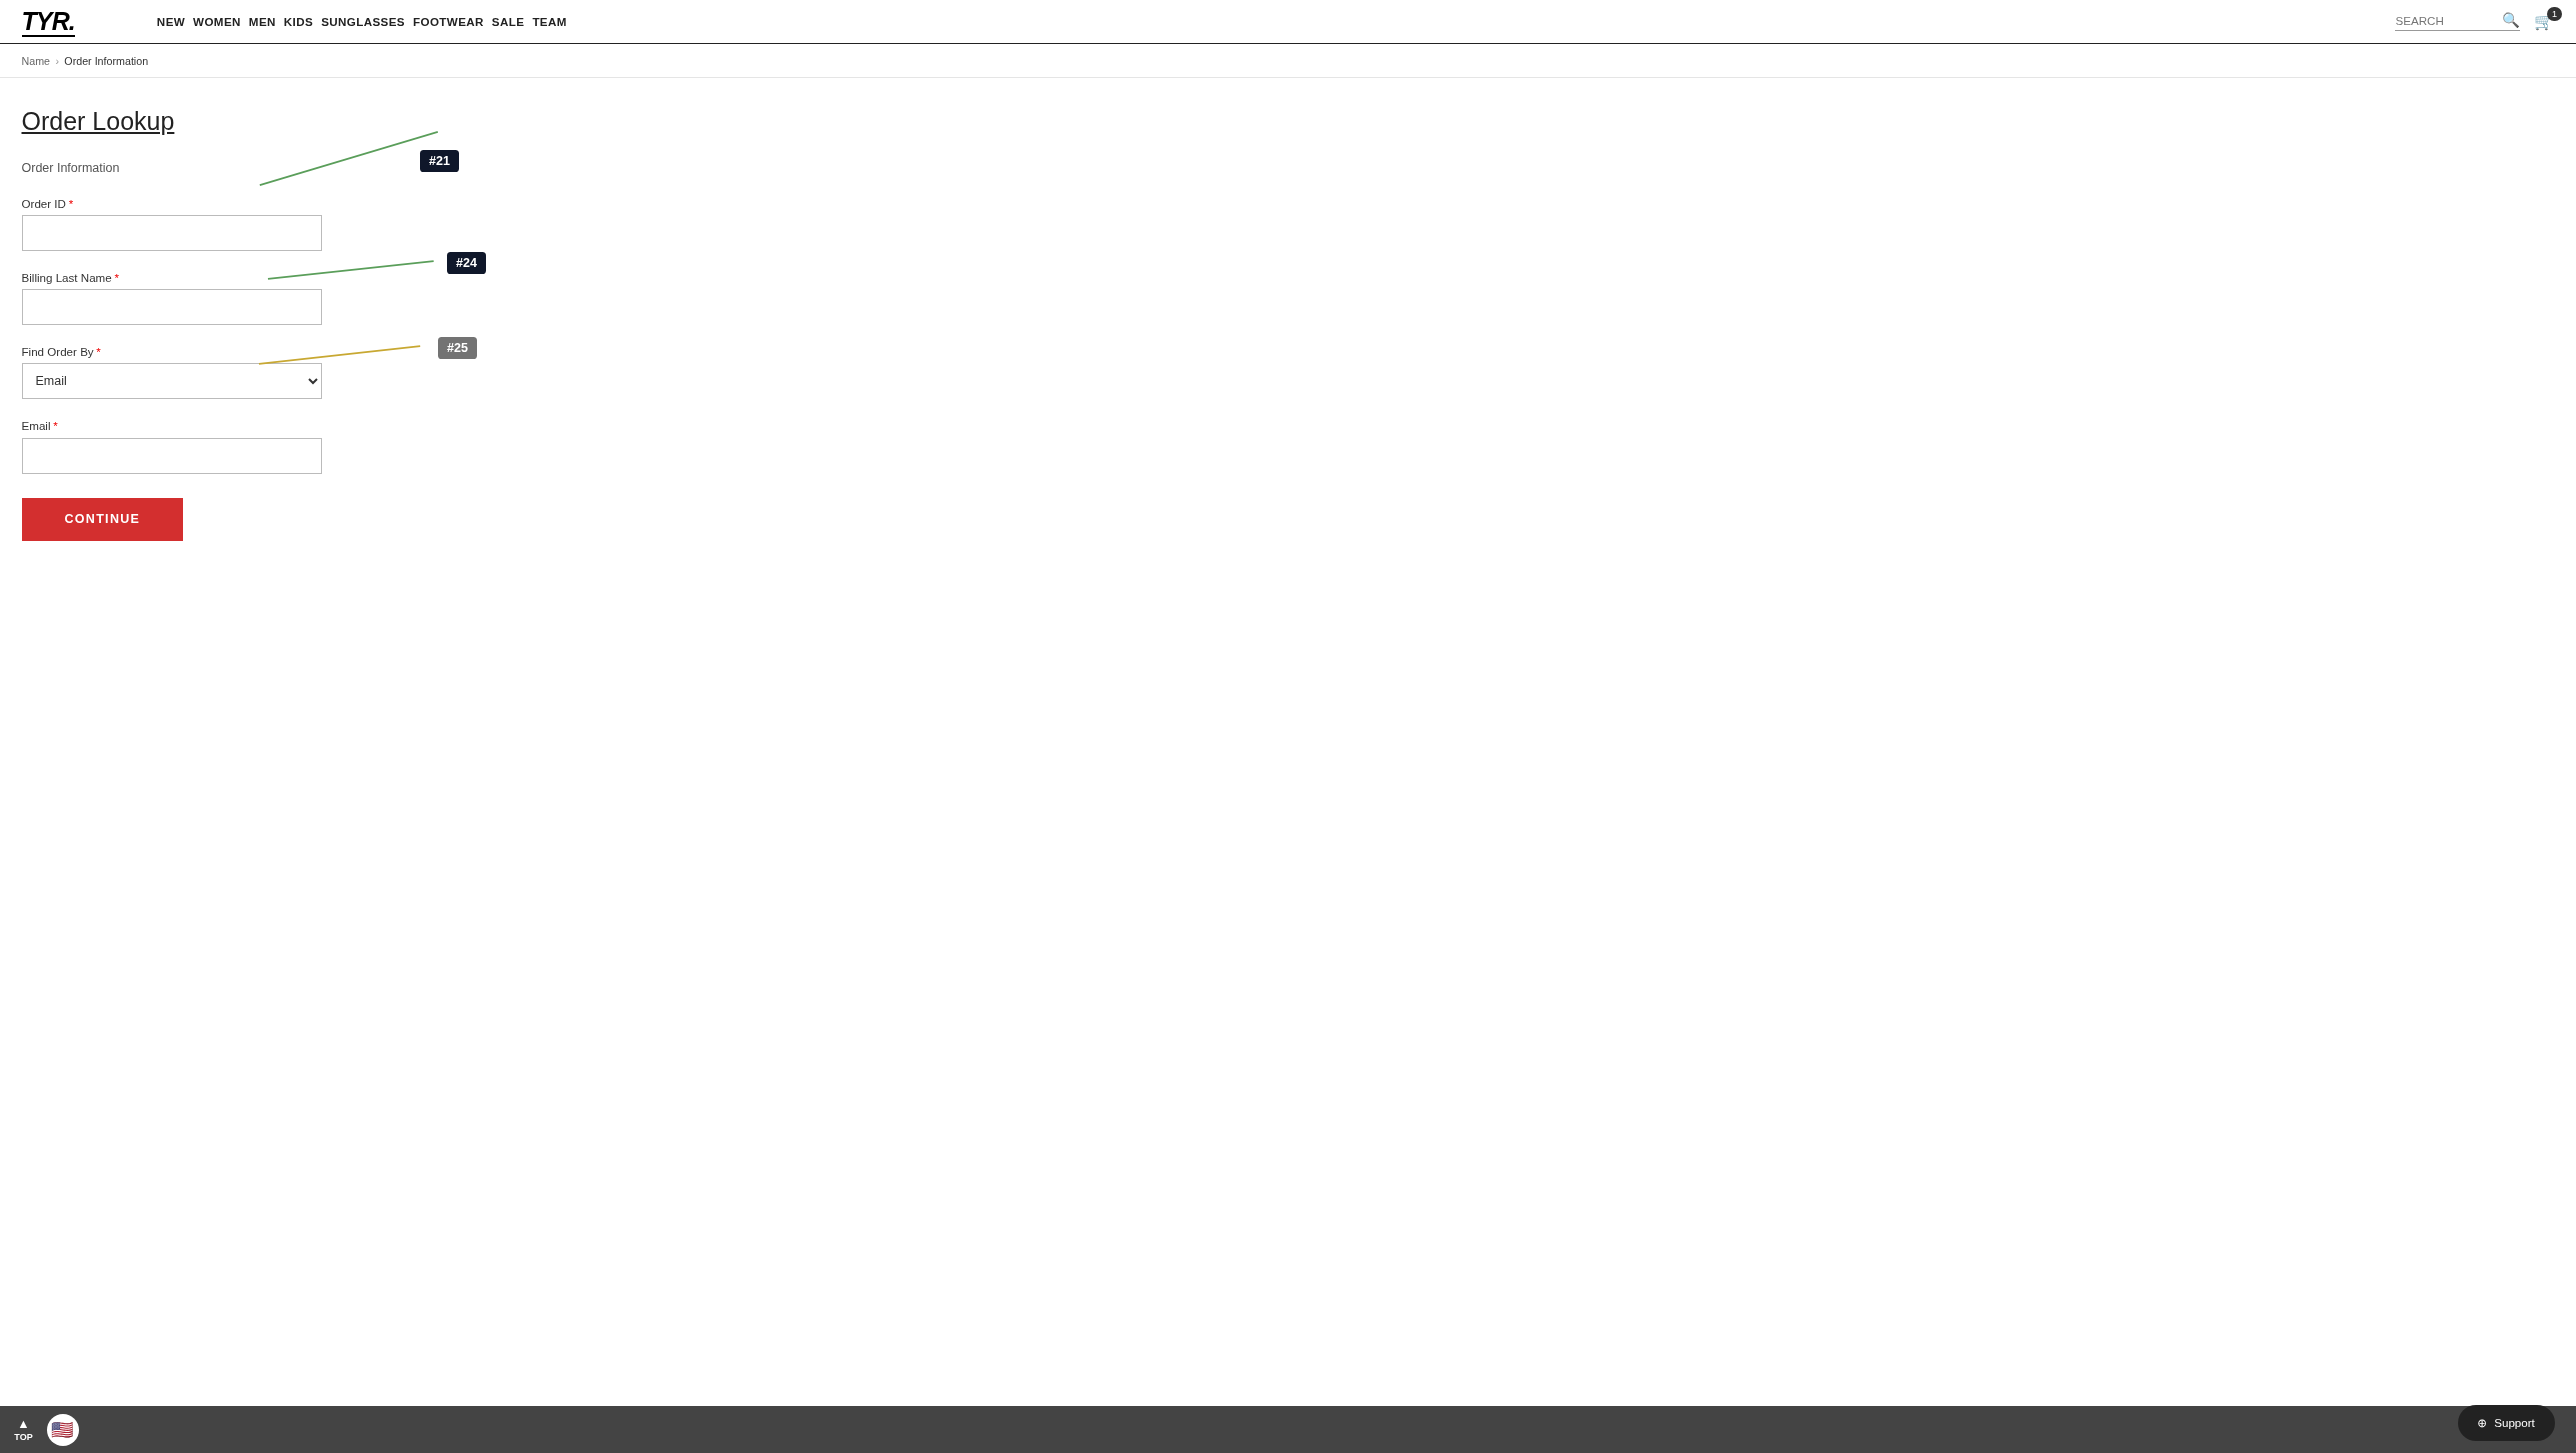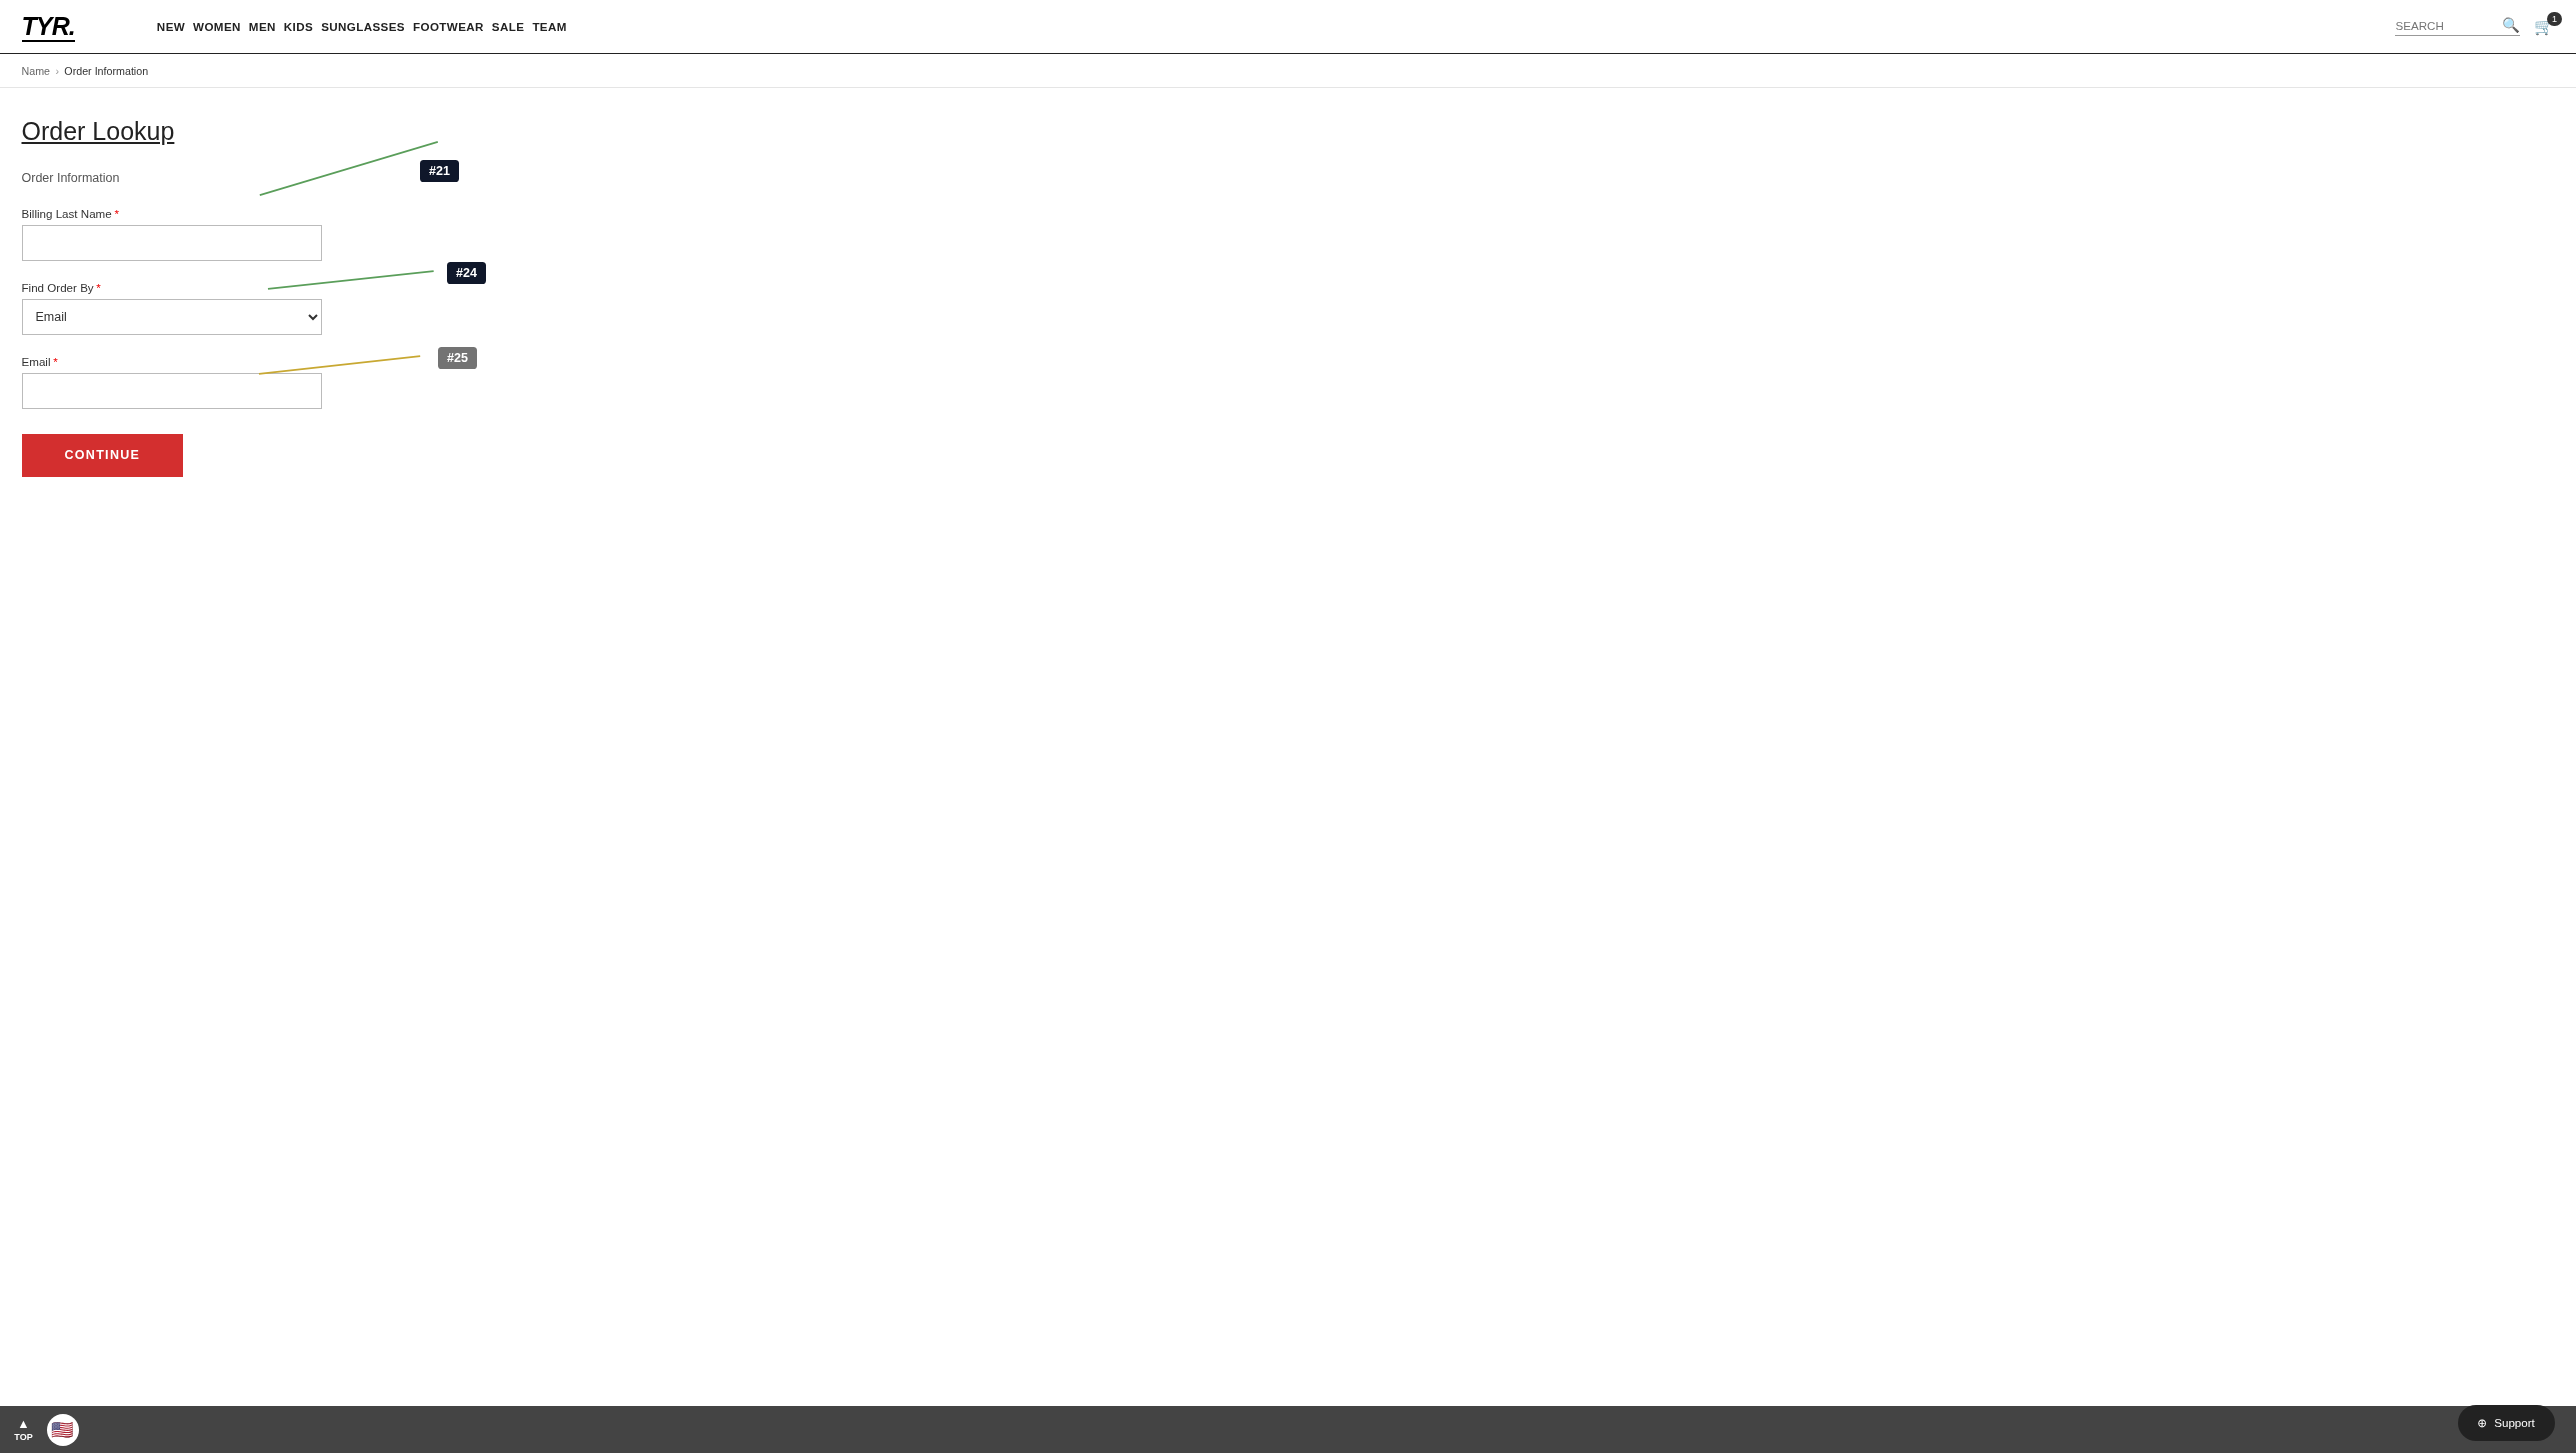--- a/index.html
+++ b/index.html
@@ -3,21 +3,21 @@
   <meta charset="utf-8">
   <style>
     * { box-sizing: border-box; margin: 0; padding: 0; }
     body { font-family: Arial, Helvetica, sans-serif; background: #fff; color: #333; font-size: 12.5px; }
 
     
     .header {
       display: flex;
       align-items: center;
       padding: 0 21.5px;
-      height: 54px;
+      height: 44px;
       border-bottom: 1.8px solid #222;
       position: relative;
     }
     .logo {
       font-size: 25px;
       font-weight: 900;
       color: #000;
       letter-spacing: -0.9px;
       margin-right: 36px;
       font-style: italic;
@@ -260,20 +260,26 @@
   <span class="current">Order Information</span>
 </div>
 
 <div style="position:relative;">
   <div class="main-content">
     <h1 class="page-title">Order Lookup</h1>
 
     <div class="section-title">Order Information</div>
 
     
+    <div class="form-group">
+      <label class="form-label">
+        <span>Order ID</span><span class="required">*</span>
+      </label>
+      <input type="text" class="form-input" style="">
+    </div>
 
     
     <div class="form-group">
       <label class="form-label">
         <span>Billing Last Name</span><span class="required">*</span>
       </label>
       <input type="text" class="form-input" style="">
     </div>
 
     

